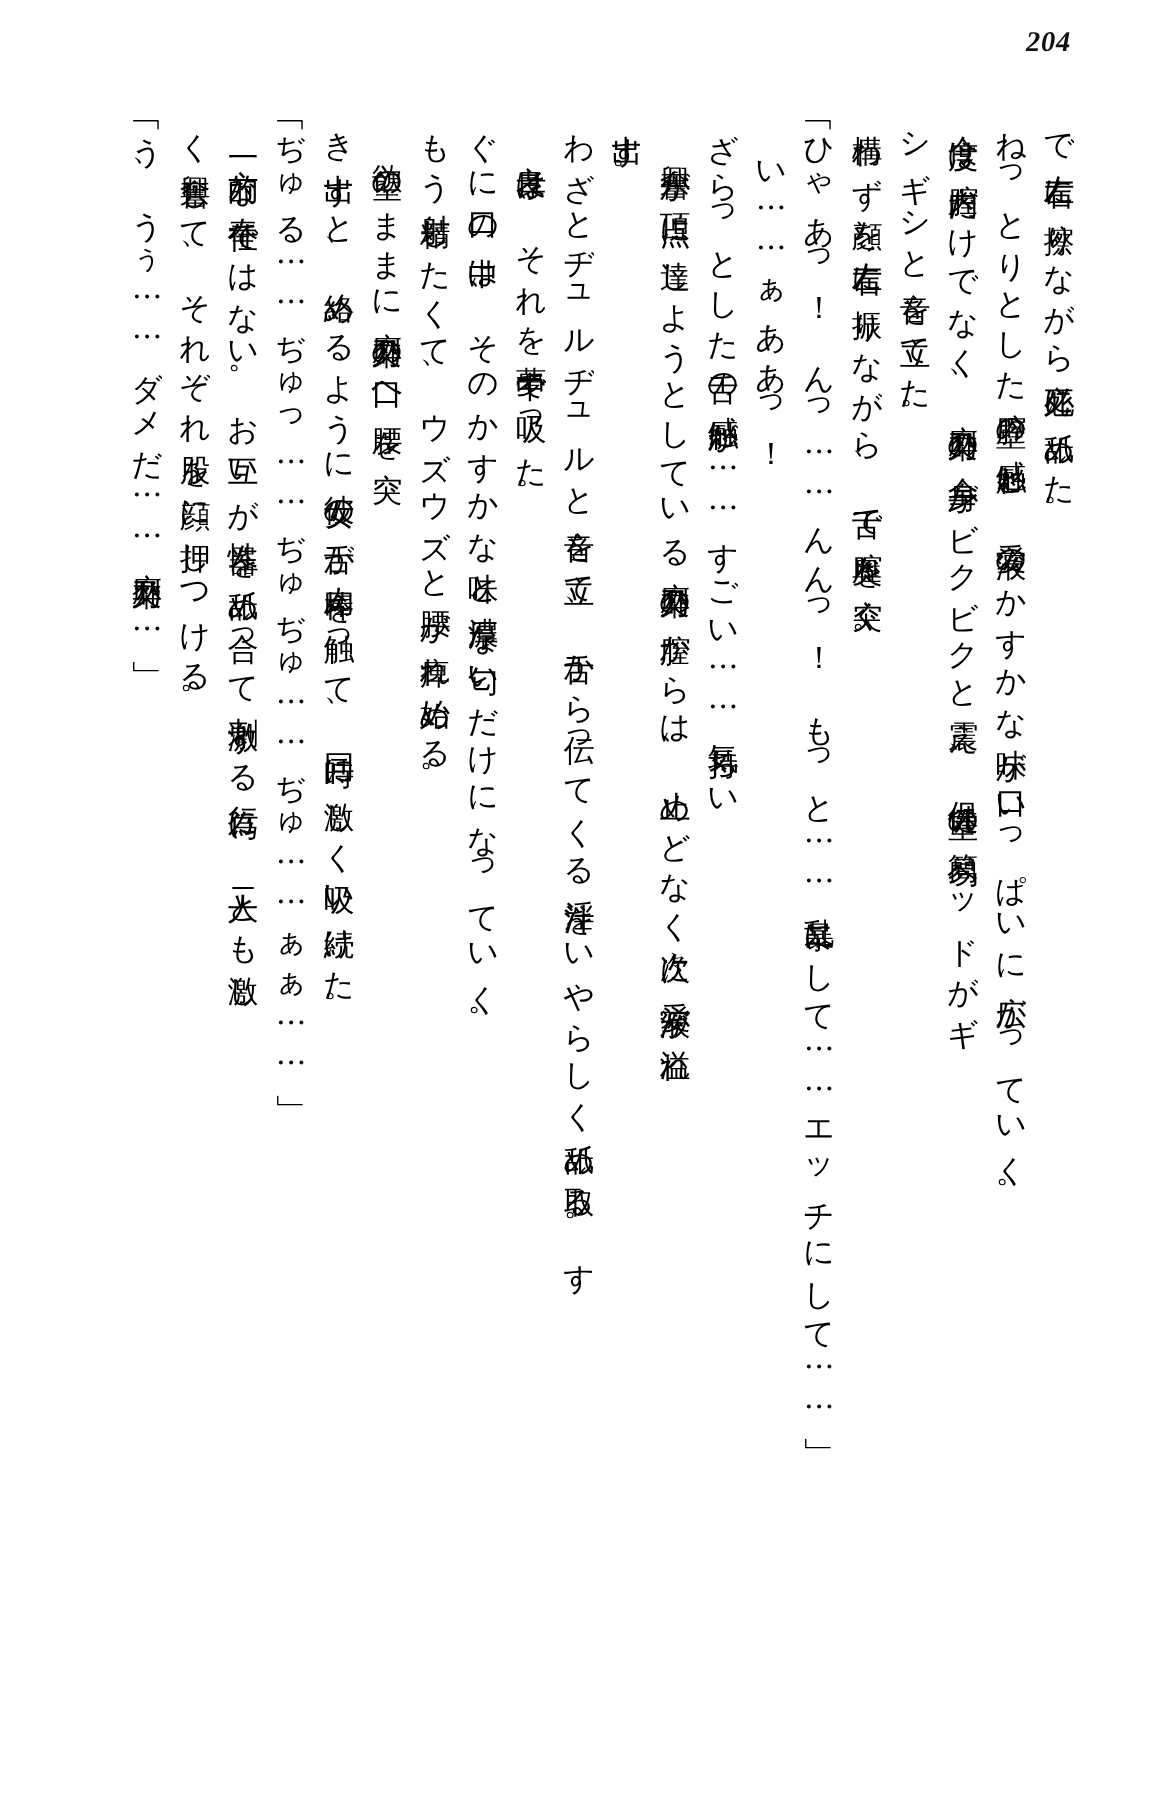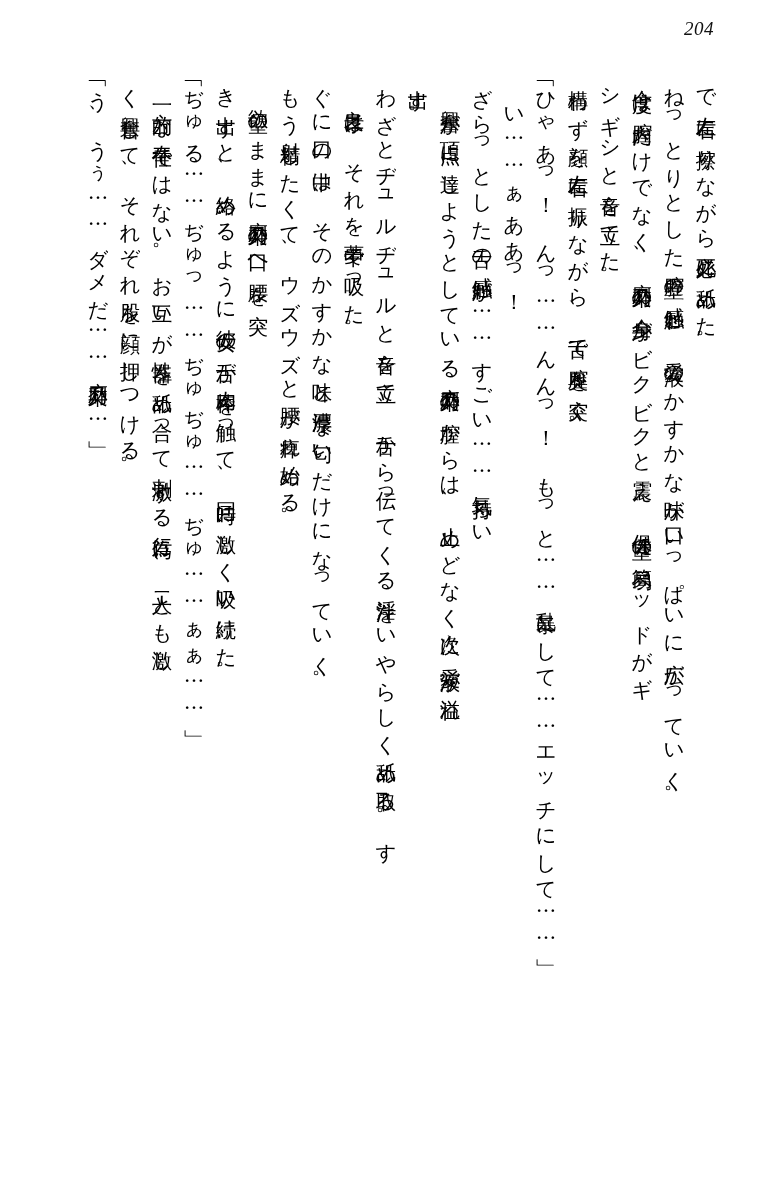--- a/index.html
+++ b/index.html
@@ -26,21 +26,21 @@
   }
 
   
   #page-number {
     position: absolute;
     top: 18px;
     right: 58px;
     font-family: "Liberation Serif", "DejaVu Serif", serif;
     font-style: italic;
     font-size: 19px;
-    font-weight: 400;
+    font-weight: 700;
     letter-spacing: 0.5px;
     color: #111111;
   }
 
   
   #text-block {
     position: absolute;
     top: 74px;
     left: 62px;
     right: 56px;

